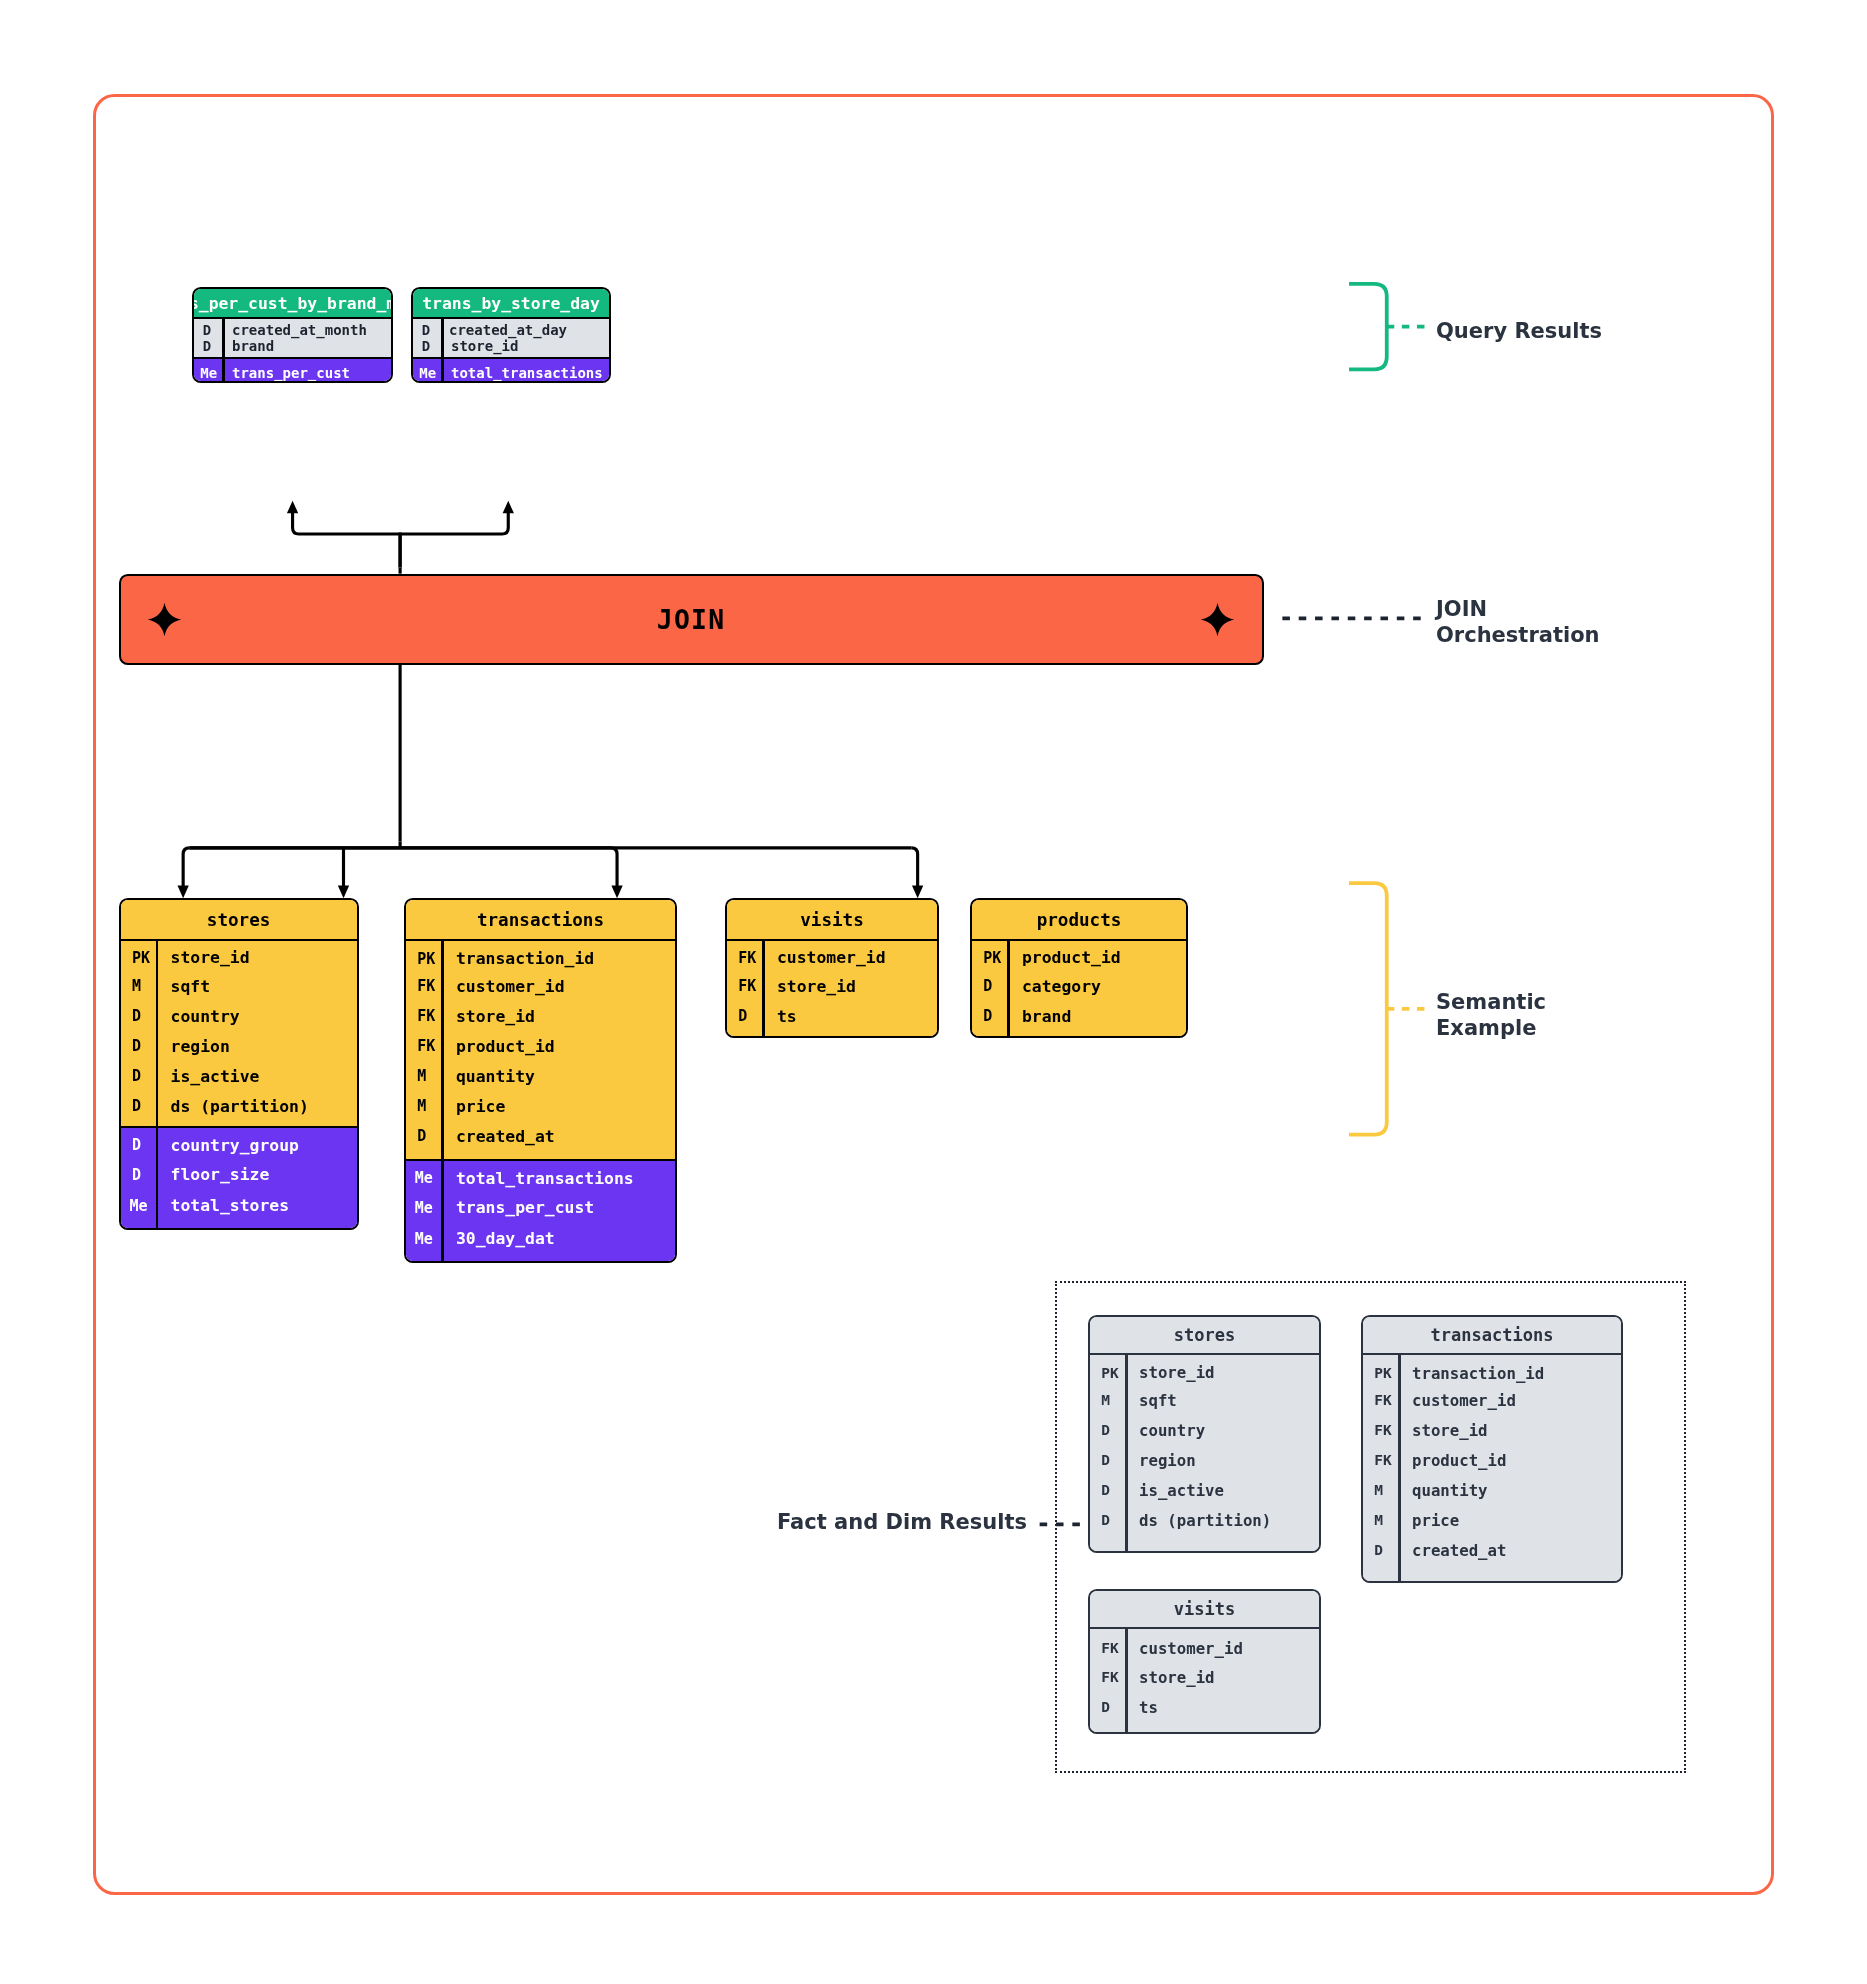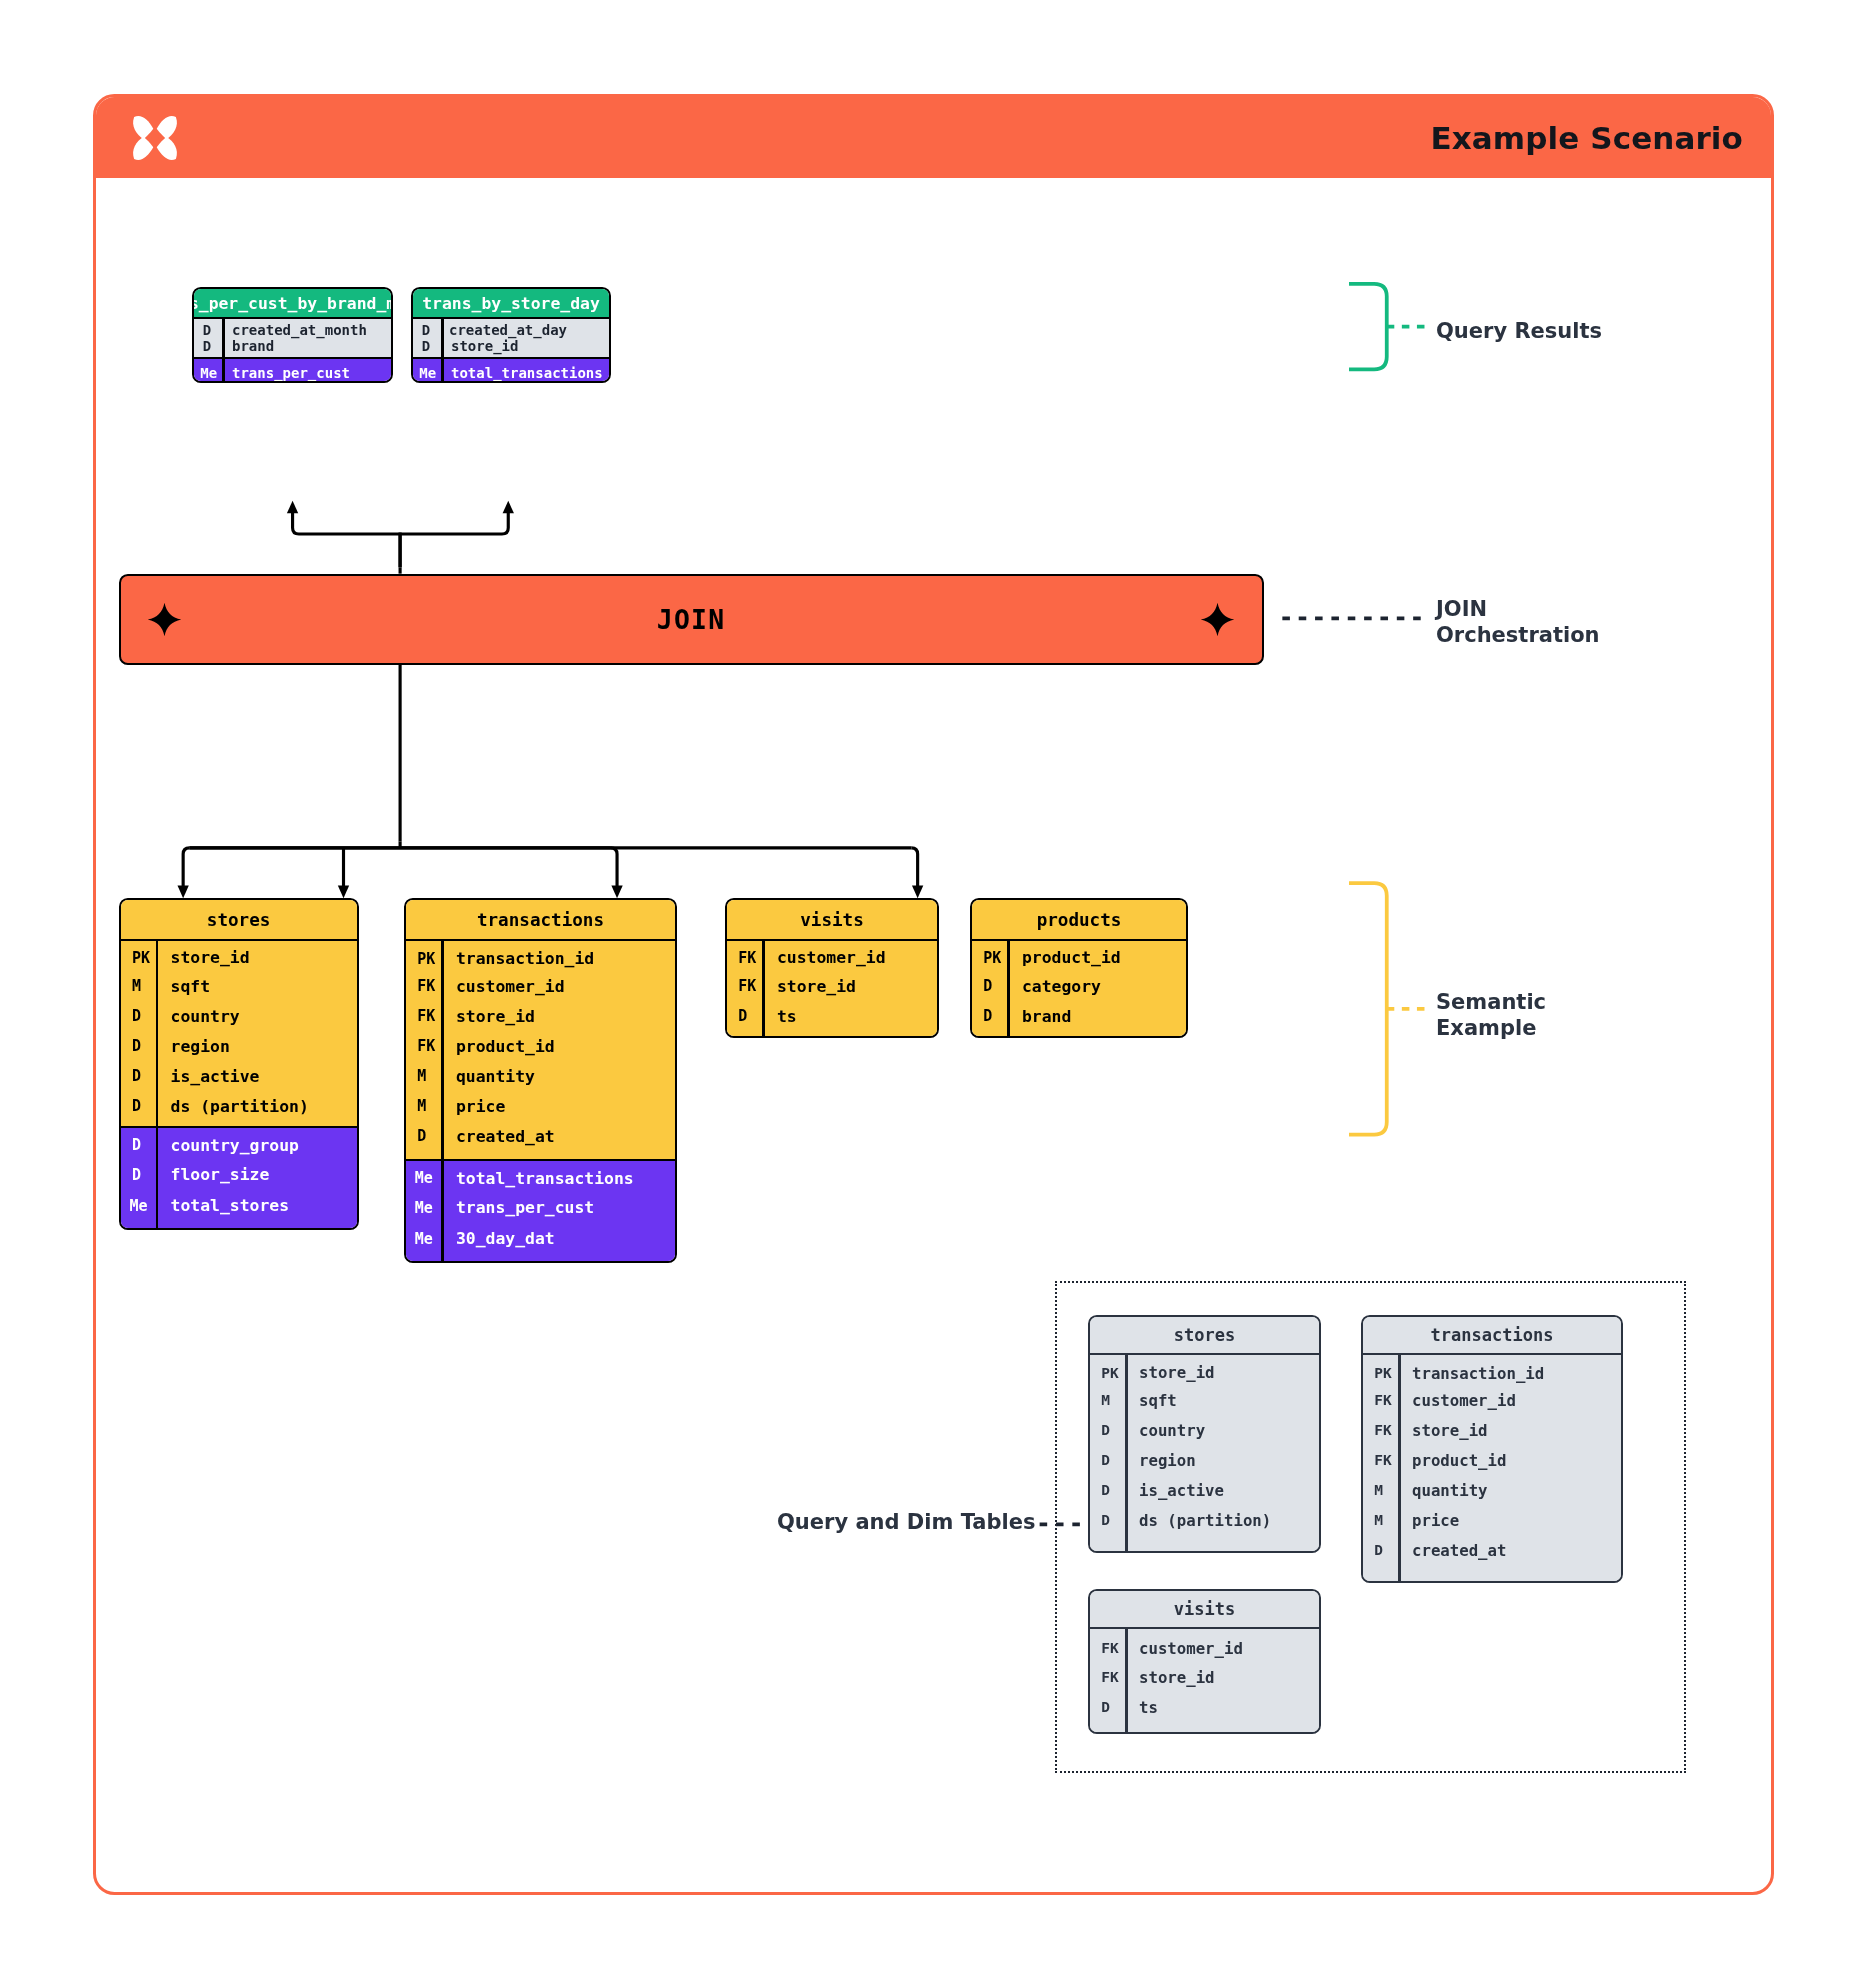--- a/index.html
+++ b/index.html
@@ -67,30 +67,20 @@
   
   #factbox{position:absolute;left:1052px;top:1278px;width:631px;height:492px;
            border:2.5px dotted #1d2430;box-sizing:border-box;}
   svg.ovl{position:absolute;left:0;top:0;pointer-events:none;}
 </style>
 </head>
 <body>
 
 <div id="card">
 
-  <div id="titlebar">
-    <svg id="logo" viewBox="0 0 100 100">
-      <path fill="#ffffff" d="M14 14 C26 8 38 18 47 34 C41 42 36 47 30 52 C18 44 8 30 14 14 Z"></path>
-      <path fill="#ffffff" d="M86 14 C92 30 82 44 70 52 C64 47 59 42 53 34 C62 18 74 8 86 14 Z"></path>
-      <path fill="#ffffff" d="M14 86 C8 70 18 56 30 48 C36 53 41 58 47 66 C38 82 26 92 14 86 Z"></path>
-      <path fill="#ffffff" d="M86 86 C74 92 62 82 53 66 C59 58 64 53 70 48 C82 56 92 70 86 86 Z"></path>
-      <path fill="#fb6746" d="M50 43 L57 50 L50 57 L43 50 Z"></path>
-    </svg>
-    <div id="title" class="sans">Example Scenario</div>
-  </div>
 
   <svg class="ovl" width="1681" height="1801" viewBox="0 0 2672 2864">
     <g fill="none" stroke="#000" stroke-width="5">
 
       <path d="M483,748 L483,695 L322,695 Q312,695 312,685 L312,654"></path>
       <polygon points="312,642 303,662 321,662" fill="#000" stroke="none"></polygon>
 
       <path d="M483,748 L483,695 L645,695 Q655,695 655,685 L655,654"></path>
       <polygon points="655,642 646,662 664,662" fill="#000" stroke="none"></polygon>
 
@@ -318,21 +308,21 @@
   <div class="anno" style="left:1340px;top:500px;">
     <div>JOIN</div>
     <div>Orchestration</div>
   </div>
 
   <div class="anno" style="left:1340px;top:893px;">
     <div>Semantic</div>
     <div>Example</div>
   </div>
 
-  <div class="anno" style="left:681px;top:1413px;">Query and Dim Tables</div>
+  <div class="anno" style="left:681px;top:1413px;">Fact and Dim Results</div>
 
   <div id="factbox" style="left:959px;top:1184px;width:631px;height:492px;"></div>
 
   <div class="ebox nbox" style="left:992px;top:1218px;width:233px;height:238px;">
     <div class="ehead mono" style="height:36px;font-size:17px;">stores</div>
     <div class="body sep" style="position:relative;height:199px;">
       <div class="vdiv" style="left:35px;"></div>
       <div class="erow" style="height:30px;padding-top:5px;">
           <div class="k mono" style="width:35px;padding-left:11.3px;font-size:14.5px;">PK</div>
           <div class="v mono" style="padding-left:14px;font-size:15.7px;">store_id</div>

